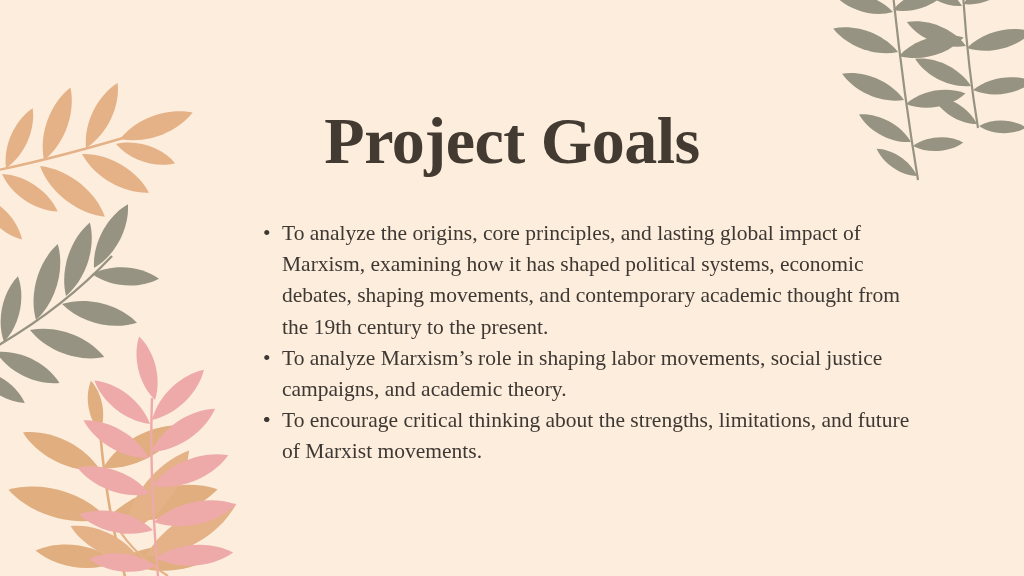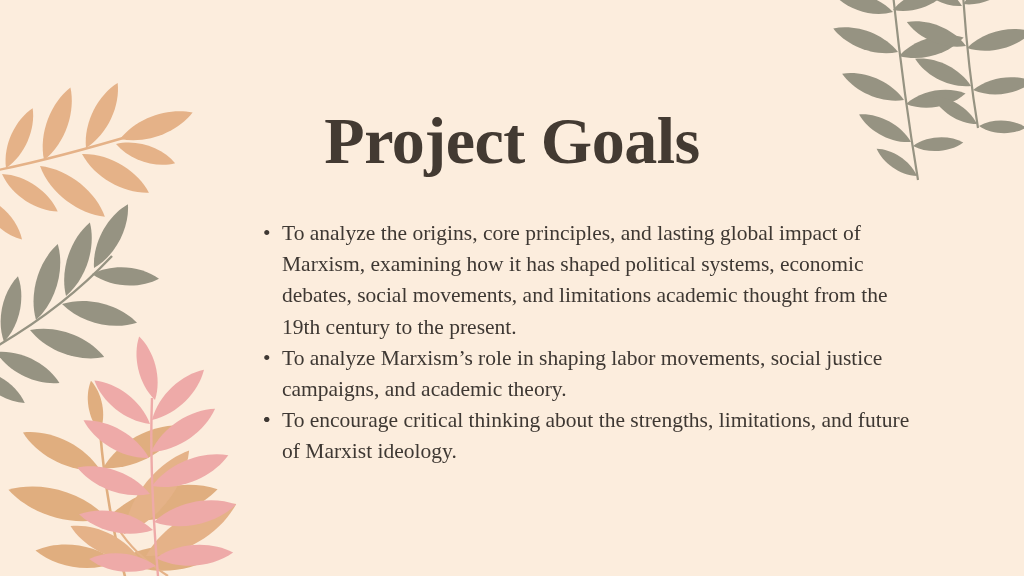--- a/index.html
+++ b/index.html
@@ -302,29 +302,29 @@
     </svg>
   </div>
 
   <div class="content">
 
     <div id="slide-title">Project Goals</div>
 
     <ul id="bullet-list">
       <li class="bullet-item">
         <span class="marker">•</span>
-        <span class="text">To analyze the origins, core principles, and lasting global impact of Marxism, examining how it has shaped political systems, economic debates, social movements, and limitations academic thought from the 19th century to the present.</span>
+        <span class="text">To analyze the origins, core principles, and lasting global impact of Marxism, examining how it has shaped political systems, economic debates, shaping movements, and contemporary academic thought from the 19th century to the present.</span>
       </li>
       <li class="bullet-item">
         <span class="marker">•</span>
         <span class="text">To analyze Marxism’s role in shaping labor movements, social justice campaigns, and academic theory.</span>
       </li>
       <li class="bullet-item">
         <span class="marker">•</span>
       </li>
       <li class="bullet-item">
         <span class="marker">•</span>
-        <span class="text">To encourage critical thinking about the strengths, limitations, and future of Marxist ideology.</span>
+        <span class="text">To encourage critical thinking about the strengths, limitations, and future of Marxist movements.</span>
       </li>
     </ul>
 
   </div>
 </div>
 
 </body></html>

